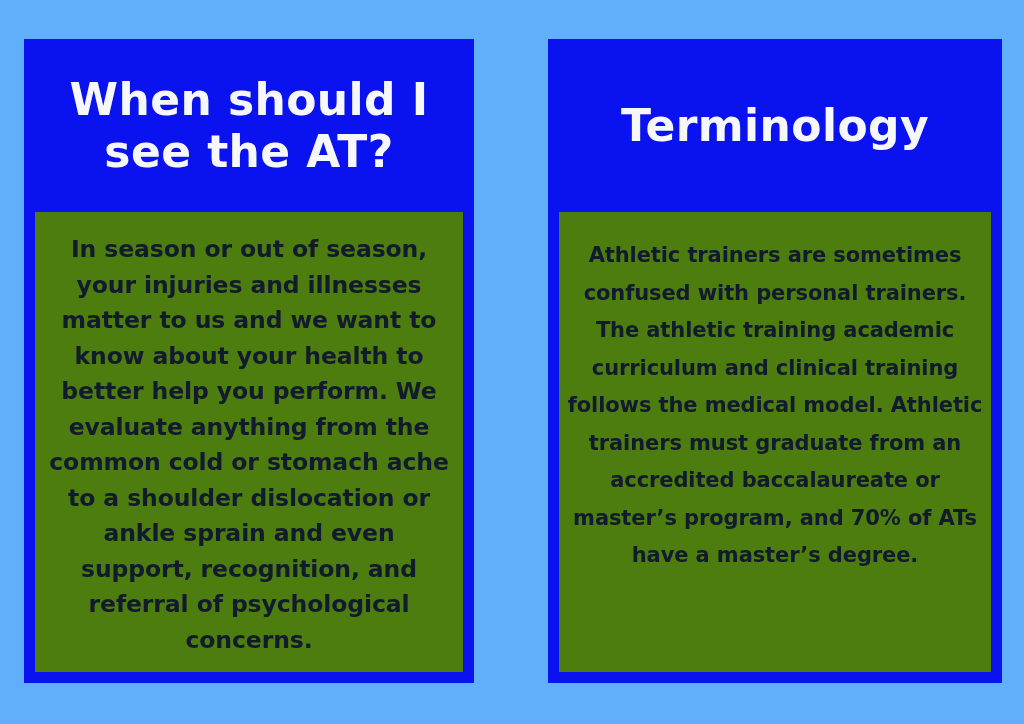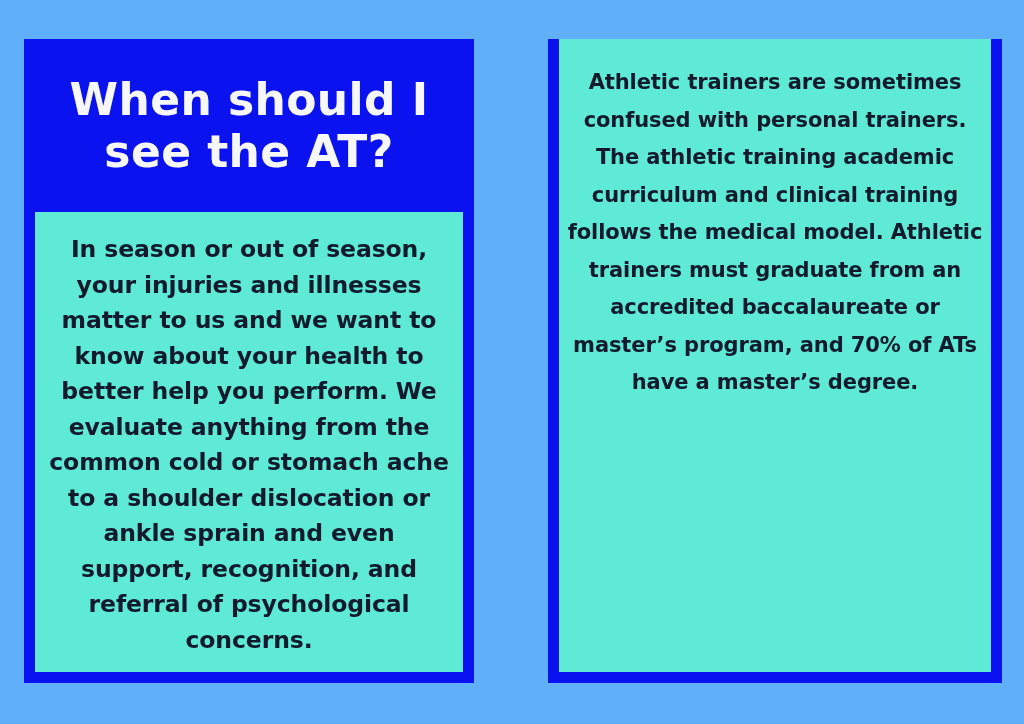--- a/index.html
+++ b/index.html
@@ -73,21 +73,21 @@
     padding: 0 6px;
   }
 
   #card-right .card-title {
     font-size: 44px;
     padding: 0 6px;
   }
 
   .card-body {
     flex: 1 1 auto;
-    background: #5eead4;
+    background: #4d7c0f;
     display: flex;
     align-items: flex-start;
     justify-content: center;
     box-sizing: border-box;
     overflow: hidden;
   }
 
   .card-body-text {
     color: #121a2e;
     font-weight: 700;
@@ -124,18 +124,21 @@
   <section class="card" id="card-left">
     <header class="card-header">
       <h1 class="card-title">When should I see the AT?</h1>
     </header>
     <div class="card-body">
       <p class="card-body-text">In season or out of season, your injuries and illnesses matter to us and we want to know about your health to better help you perform. We evaluate anything from the common cold or stomach ache to a shoulder dislocation or ankle sprain and even support, recognition, and referral of psychological concerns.</p>
     </div>
   </section>
 
   <section class="card" id="card-right">
+    <header class="card-header">
+      <h1 class="card-title">Terminology</h1>
+    </header>
     <div class="card-body">
       <p class="card-body-text">Athletic trainers are sometimes confused with personal trainers. The athletic training academic curriculum and clinical training follows the medical model. Athletic trainers must graduate from an accredited baccalaureate or master’s program, and 70% of ATs have a master’s degree.</p>
     </div>
   </section>
 
 </div>
 
 </body></html>

